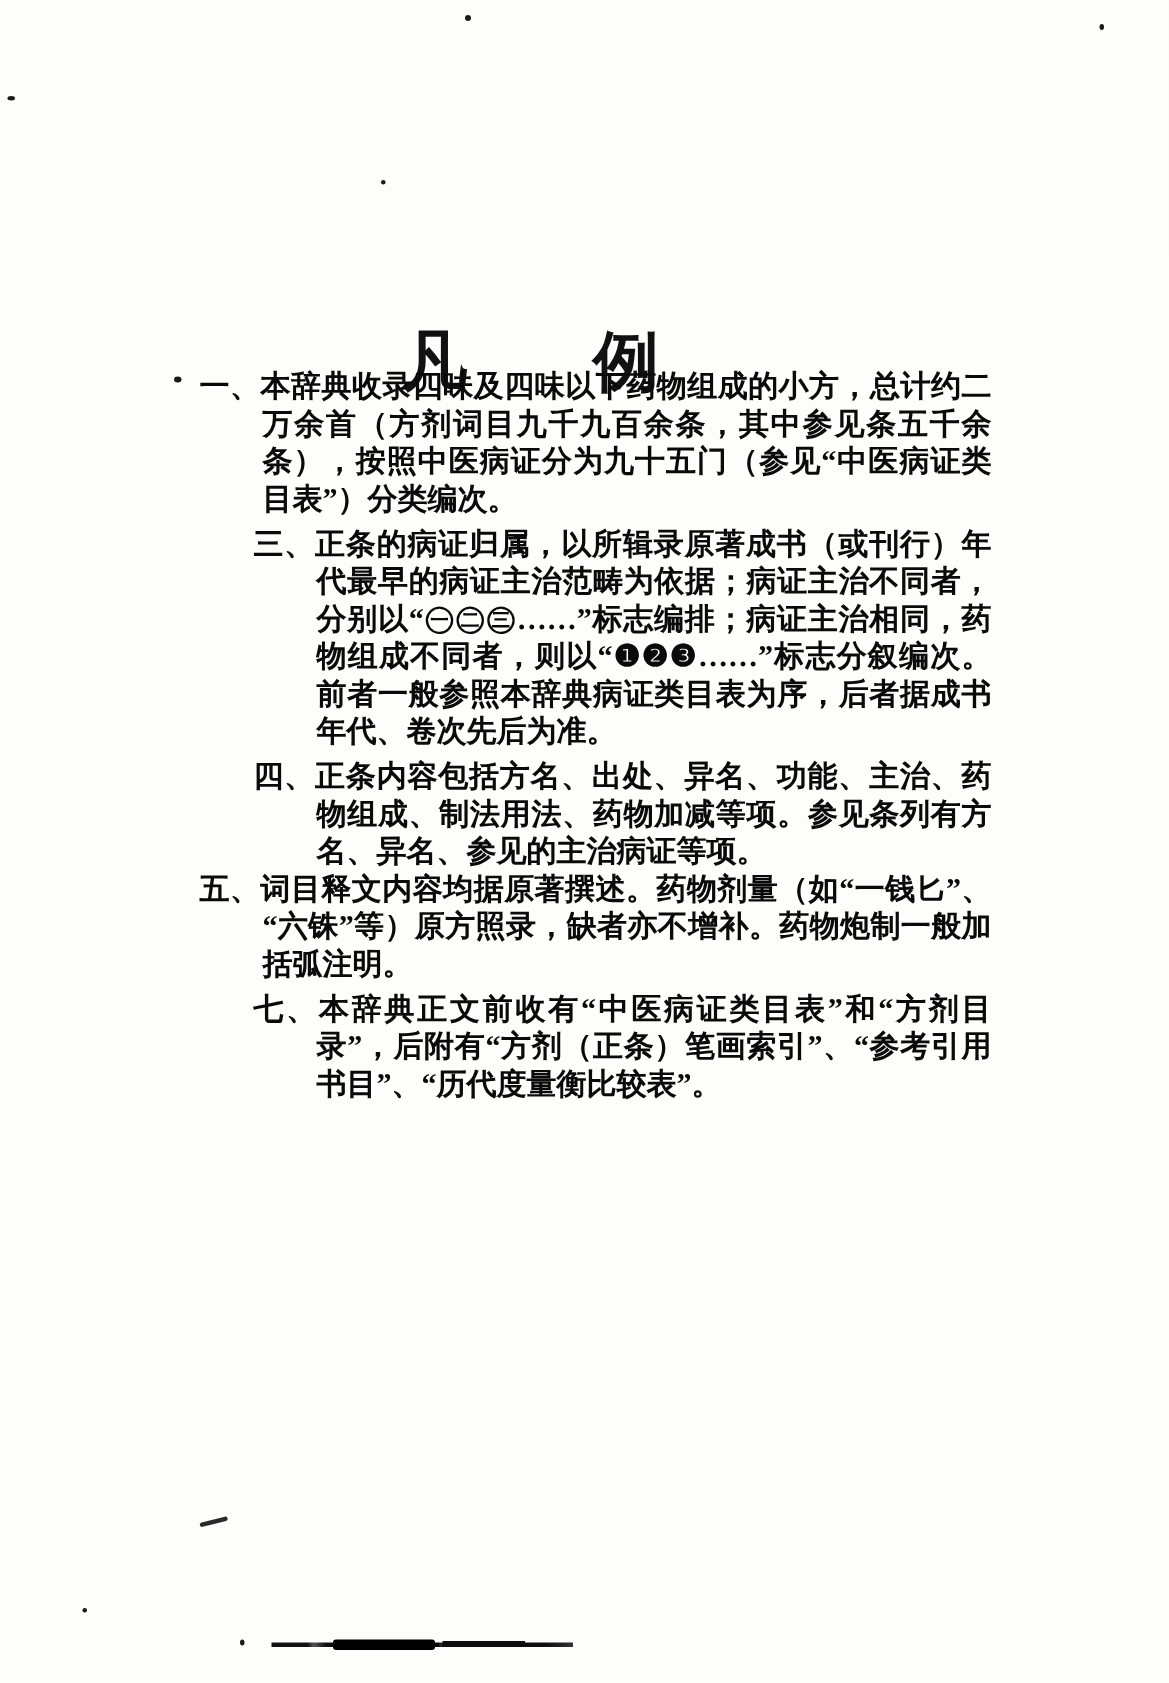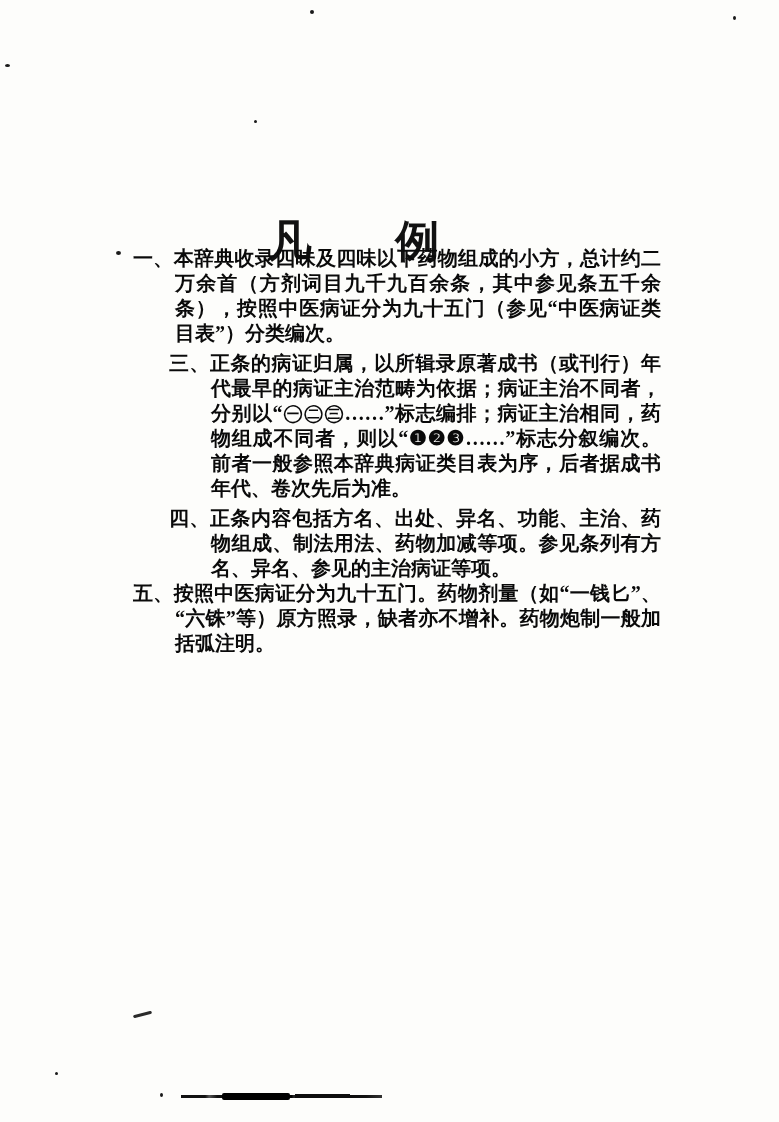--- a/index.html
+++ b/index.html
@@ -61,21 +61,22 @@
 <body>
 
 <div class="page">
 
   <h1 class="title">凡例</h1>
 
   <div class="body-text">
     <p class="item"><span class="num">一、</span><span>本辞典收录四味及四味以下药物组成的小方，总计约二万余首（方剂词目九千九百余条，其中参见条五千余条），按照中医病证分为九十五门（参见“中医病证类目表”）分类编次。</span></p>
     <p class="item gap"><span class="num">三、</span><span>正条的病证归属，以所辑录原著成书（或刊行）年代最早的病证主治范畴为依据；病证主治不同者，分别以“㊀㊁㊂……”标志编排；病证主治相同，药物组成不同者，则以“❶❷❸……”标志分叙编次。前者一般参照本辞典病证类目表为序，后者据成书年代、卷次先后为准。</span></p>
     <p class="item gap"><span class="num">四、</span><span>正条内容包括方名、出处、异名、功能、主治、药物组成、制法用法、药物加减等项。参见条列有方名、异名、参见的主治病证等项。</span></p>
-    <p class="item"><span class="num">五、</span><span>按照中医病证分为九十五门。药物剂量（如“一钱匕”、“六铢”等）原方照录，缺者亦不增补。药物炮制一般加括弧注明。</span></p>
+    <p class="item"><span class="num">五、</span><span>词目释文内容均据原著撰述。药物剂量（如“一钱匕”、“六铢”等）原方照录，缺者亦不增补。药物炮制一般加括弧注明。</span></p>
+    <p class="item gap"><span class="num">七、</span><span>本辞典正文前收有“中医病证类目表”和“方剂目录”，后附有“方剂（正条）笔画索引”、“参考引用书目”、“历代度量衡比较表”。</span></p>
   </div>
 
   <div class="speck" style="left:310px;top:10px;width:4px;height:4px;"></div>
   <div class="speck" style="left:733px;top:16px;width:3px;height:4px;"></div>
   <div class="speck" style="left:5px;top:64px;width:5px;height:3px;"></div>
   <div class="speck" style="left:254px;top:120px;width:3px;height:3px;"></div>
   <div class="speck" style="left:116px;top:251px;width:5px;height:4px;"></div>
   <div class="speck" style="left:55px;top:1072px;width:3px;height:3px;"></div>
   <div class="speck" style="left:160px;top:1093px;width:3px;height:4px;"></div>
   <div class="pen-mark"></div>

